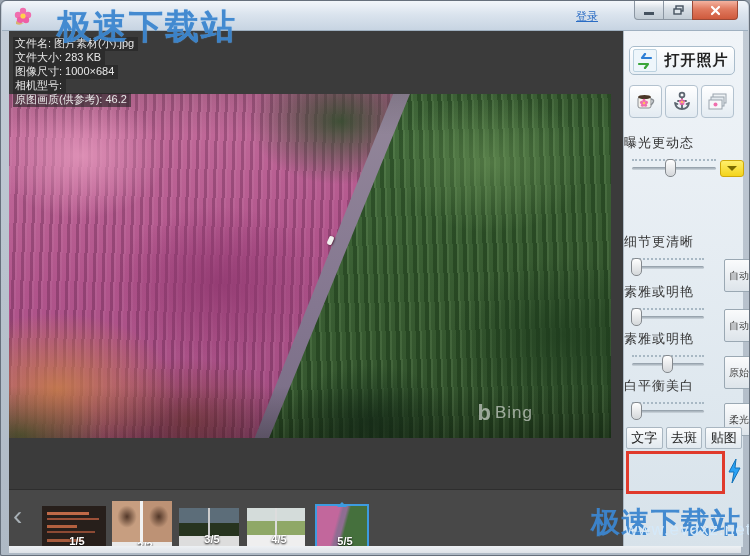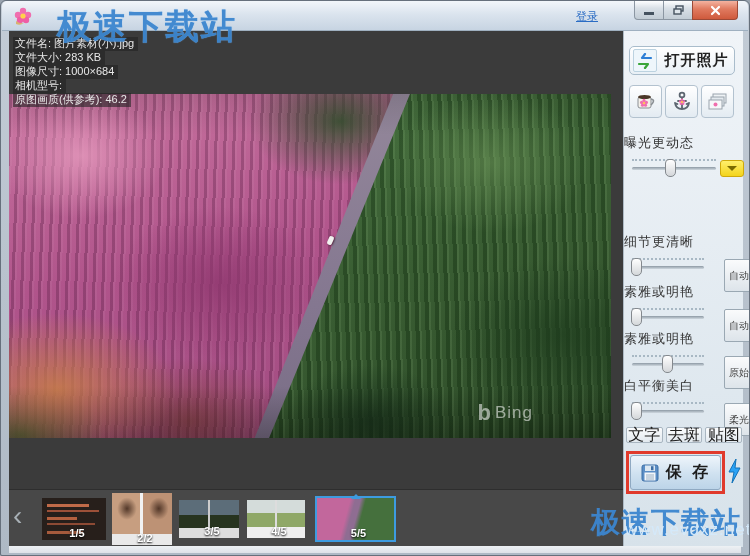--- a/index.html
+++ b/index.html
@@ -48,21 +48,21 @@
   .photo .vignette{position:absolute;inset:0;background:linear-gradient(rgba(0,0,0,.12),transparent 12% 85%,rgba(0,0,0,.25));}
   .bing{position:absolute;right:78px;bottom:14px;display:flex;align-items:center;gap:4px;opacity:.55;color:#fff;}
   .bing .bglyph{font-size:22px;font-weight:bold;line-height:1;}
   .bing .btext{font-size:17px;letter-spacing:1px;}
   
   .exif{position:absolute;left:4px;top:6px;z-index:5;}
   .exif div{display:table;font-size:11px;line-height:13px;color:#e8e8e8;background:rgba(35,35,35,.6);padding:0 4px 1px 2px;white-space:nowrap;}
   
   .strip{position:absolute;left:0;bottom:0;width:614px;height:58px;background:#484848;border-top:1px solid #2e2e2e;}
   .strip .chev{position:absolute;left:4px;top:12px;font-size:28px;color:#a8b0b6;line-height:28px;cursor:pointer;}
-  .thumb{position:absolute;cursor:pointer;}
+  .thumb{position:absolute;cursor:pointer;margin-top:8px;}
   .thumb .tlabel{position:absolute;left:0;right:-6px;bottom:1px;text-align:center;font-size:11px;font-weight:bold;color:#fff;
     text-shadow:0 1px 2px #000;}
   .t1{left:33px;top:8px;width:64px;height:42px;background:
       linear-gradient(#c06a48,#c06a48) 5px 6px/42px 3px no-repeat,
       linear-gradient(#9c5038,#9c5038) 5px 12px/52px 2px no-repeat,
       linear-gradient(#b3603f,#b3603f) 5px 19px/30px 3px no-repeat,
       linear-gradient(#8d4a34,#8d4a34) 5px 25px/48px 2px no-repeat,
       linear-gradient(#a65a3c,#a65a3c) 5px 33px/36px 3px no-repeat,
       #271f1b;}
   .t2{left:103px;top:3px;width:60px;height:52px;background:
@@ -71,21 +71,21 @@
       linear-gradient(rgba(255,255,255,0) 0 78%, #e9e9e9 78% 100%),
       linear-gradient(90deg,#c79e80 0 47%,#f2f2f2 47% 52%,#bd9275 52% 100%);}
   .t3{left:170px;top:10px;width:60px;height:38px;background:
       linear-gradient(rgba(255,255,255,0) 0 74%, #ddd 74% 100%),
       linear-gradient(90deg,rgba(255,255,255,0) 0 48%, #ccc 48% 52%, rgba(255,255,255,0) 52% 100%),
       linear-gradient(#5c6d79 0 40%, #27341f 40% 100%);}
   .t4{left:238px;top:10px;width:58px;height:38px;background:
       linear-gradient(rgba(255,255,255,0) 0 72%, #efefef 72% 100%),
       linear-gradient(90deg,rgba(255,255,255,0) 0 48%, #ddd 48% 52%, rgba(255,255,255,0) 52% 100%),
       linear-gradient(#d4dcda 0 35%, #8fa867 35% 70%, #c3b98b 70% 100%);}
-  .t5{left:306px;top:6px;width:81px;height:46px;background:linear-gradient(105deg,#c2679c 0 38%,#8f6d92 44% 50%,#45703d 56% 100%);}
+  .t5{left:306px;top:6px;width:54px;height:46px;background:linear-gradient(105deg,#c2679c 0 38%,#8f6d92 44% 50%,#45703d 56% 100%);}
   .thumb.selected{border:2px solid #3d9be0;}
   .thumb.selected::before{content:"";position:absolute;left:50%;top:-9px;margin-left:-5px;border:5px solid transparent;border-bottom-color:#3d9be0;}
   
   .sidebar{position:relative;width:120px;height:516px;background:linear-gradient(#f0f4f8,#dfe8ef 70%,#d7e2ea);
     border-left:1px solid #aebac4;}
   .open-btn{position:absolute;left:5px;top:15px;width:106px;height:29px;display:flex;align-items:center;
     background:linear-gradient(#ffffff,#e9f0f6);border:1px solid #a9bccb;border-radius:5px;cursor:pointer;}
   .open-btn .ob-icon{width:24px;height:23px;margin:0 2px 0 3px;background:#eef6fb;border:1px solid #bcd2e0;border-radius:2px;
     display:flex;align-items:center;justify-content:center;}
   .open-btn .ob-label{flex:1;text-align:center;font-size:15px;font-weight:bold;color:#222;letter-spacing:1px;}
@@ -97,22 +97,22 @@
   .ticks{position:absolute;left:8px;height:0;border-top:2px dotted #a8b8c4;}
   .track{position:absolute;left:8px;height:3px;background:linear-gradient(#8d99a4,#cfd8df);border-radius:2px;}
   .sthumb{position:absolute;top:-8px;width:11px;height:18px;background:linear-gradient(#ffffff,#d4d7da);
     border:1px solid #84898e;border-radius:4px 4px 5px 5px;cursor:pointer;}
   .drop-btn{position:absolute;width:24px;height:17px;background:linear-gradient(#ffef6b,#f3d41c);
     border:1px solid #cfa90a;border-radius:3px;display:flex;align-items:center;justify-content:center;cursor:pointer;}
   .drop-btn::after{content:"";border:5px solid transparent;border-top-color:#7a6a00;margin-top:5px;}
   .preset-btn{position:absolute;width:30px;height:33px;background:linear-gradient(#fafbfc,#dde4ea);
     border:1px solid #9aa8b3;border-radius:2px;font-size:10px;color:#444;display:flex;align-items:center;justify-content:center;cursor:pointer;margin-left:15px;}
   .tabs{position:absolute;left:2px;top:396px;width:116px;display:flex;gap:3px;}
-  .tabbtn{flex:1;height:16px;background:linear-gradient(#fbfcfd,#e2e9ef);border:1px solid #a9b6c1;border-radius:2px;
-    font-size:16px;color:#222;display:flex;align-items:center;justify-content:center;cursor:pointer;}
+  .tabbtn{flex:1;height:22px;background:linear-gradient(#fbfcfd,#e2e9ef);border:1px solid #a9b6c1;border-radius:2px;
+    font-size:13px;color:#222;display:flex;align-items:center;justify-content:center;cursor:pointer;}
   .save-annot{position:absolute;left:2px;top:420px;width:99px;height:43px;border:3px solid #e03a2c;z-index:8;pointer-events:none;}
   .save-btn{position:absolute;left:6px;top:424px;width:91px;height:35px;display:flex;align-items:center;justify-content:center;gap:6px;
     background:linear-gradient(#eef5fb,#cfe1f0 55%,#bcd4e8);border:1px solid #8fa9c2;border-radius:3px;cursor:pointer;}
   .save-btn span{font-size:16px;font-weight:bold;color:#1c1c1c;letter-spacing:3px;}
   .bolt{position:absolute;left:103px;top:427px;cursor:pointer;}
   
   .wm-top{position:absolute;left:56px;top:3px;z-index:40;font-size:34px;font-weight:bold;color:#3c86cf;
     letter-spacing:2px;opacity:.95;text-shadow:0 0 1px #7db4e8;pointer-events:none;}
   .wm-bottom{position:absolute;right:8px;bottom:12px;z-index:40;pointer-events:none;}
   .wm-bottom .big{font-size:29px;font-weight:bold;color:#3c86cf;letter-spacing:1px;opacity:.95;}
@@ -294,30 +294,20 @@
         <div class="preset-btn" style="left:85px;top:26px">柔光</div>
       </div>
 
       <div class="tabs">
         <div class="tabbtn">文字</div>
         <div class="tabbtn">去斑</div>
         <div class="tabbtn">贴图</div>
       </div>
 
       <div class="save-annot"></div>
-      <div class="save-btn">
-        <svg width="20" height="20" viewBox="0 0 20 20">
-          <rect x="2" y="2" width="16" height="16" rx="2" fill="#5b8ec6" stroke="#3c6ea5"></rect>
-          <rect x="5" y="2.5" width="10" height="5.5" fill="#dce8f2"></rect>
-          <rect x="11" y="3.2" width="2.5" height="4" fill="#3c6ea5"></rect>
-          <rect x="4.5" y="9.5" width="11" height="8" fill="#f3f6f9"></rect>
-          <path d="M6 12 h8 M6 14 h8 M6 16 h8" stroke="#9bb0c4" stroke-width="1"></path>
-        </svg>
-        <span>保 存</span>
-      </div>
       <svg class="bolt" width="15" height="26" viewBox="0 0 15 26">
         <path d="M9 1 L2 14 H7 L5 25 L13 10 H8 Z" fill="#2ba2f5" stroke="#1272b8" stroke-width="1"></path>
       </svg>
 
     </div>
   </div>
 
   <div class="wm-top">极速下载站</div>
   <div class="wm-bottom">
     <span class="big">极速下载站</span>

